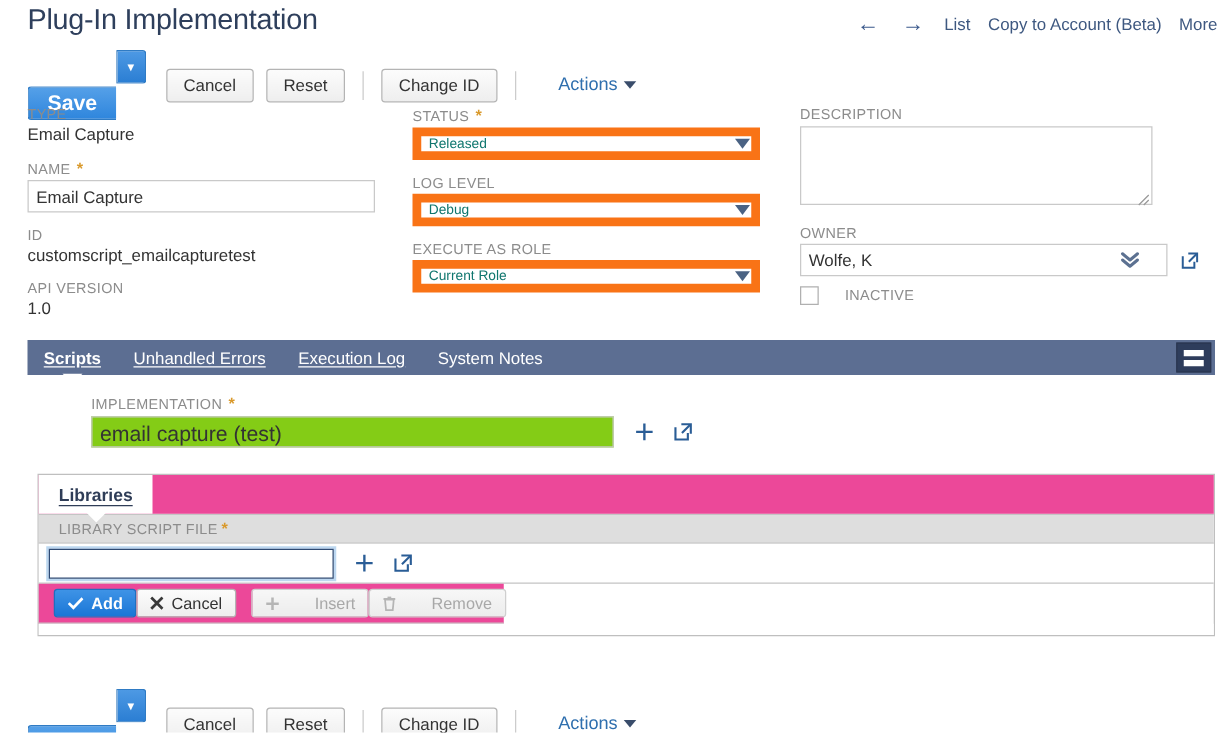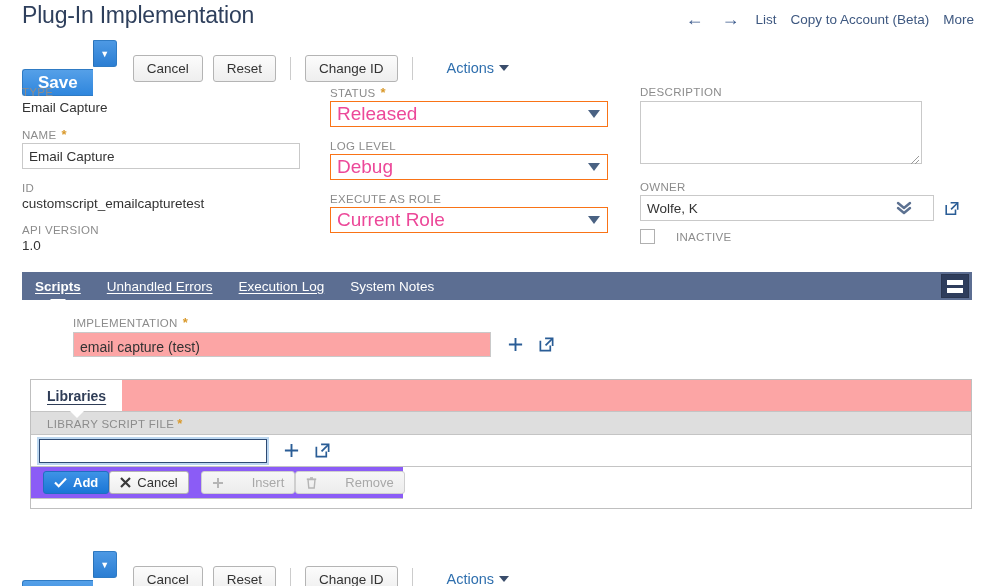--- a/index.html
+++ b/index.html
@@ -103,22 +103,22 @@
     padding: 0 6px; font-size: 13.5px; color: #333333;
     font-family: "Liberation Sans", sans-serif;
     margin-bottom: 13px; outline: none;
   }
 
   .selectwrap {
     position: relative; width: 278px; height: 26px; margin-bottom: 13px;
   }
   .selectbox {
     width: 278px; height: 26px;
-    border: 1px solid #f97316; background: #ffffff;
-    padding: 0 24px 0 6px; font-size: 19px; color: #ec4899;
+    border: 7px solid #f97316; background: #ffffff;
+    padding: 0 24px 0 6px; font-size: 11px; color: #0f766e;
     display: flex; align-items: center; cursor: pointer;
   }
   .sel-arrow {
     position: absolute; right: 8px; top: 9px;
     width: 0; height: 0;
     border-left: 6px solid transparent; border-right: 6px solid transparent;
     border-top: 8px solid #4a6283;
     pointer-events: none;
   }
 
@@ -188,36 +188,36 @@
   }
   .layout-btn i { display: block; width: 16px; height: 5px; background: #ffffff; }
 
   
   .implwrap { position: absolute; left: 33px; top: 316px; margin-left: 40px; }
   .impl-label { font-size: 11.5px; color: #8c8c8c; letter-spacing: 0.3px;
                 display: flex; align-items: baseline; gap: 5px; margin-bottom: 3px; }
   .impl-row { display: flex; align-items: center; }
   .impl-field {
     position: relative; width: 418px; height: 25px;
-    background: #fca5a5; border: 1px solid #c9c9c9;
+    background: #84cc16; border: 1px solid #c9c9c9;
     display: flex; align-items: center; padding: 4px 26px 0 6px;
-    font-size: 14px; color: #333333; cursor: text;
+    font-size: 17px; color: #333333; cursor: text;
   }
   .plusicon {
     margin-left: 16px; width: 17px; height: 17px; cursor: pointer;
   }
   .impl-row .popout { margin-left: 14px; }
 
   
   .sublist {
     position: absolute; left: 30px; top: 379px;
     width: 942px; border: 1px solid #bfbfbf; background: #ffffff;
   }
   .sub-tabstrip {
-    height: 31px; background: #fca5a5;
+    height: 31px; background: #ec4899;
     display: flex; align-items: flex-end; position: relative;
   }
   .sub-tab {
     height: 31px; padding: 0 16px; display: flex; align-items: center;
     background: #ffffff; font-size: 14px; color: #2f3d57;
     cursor: pointer; position: relative;
   }
   .sub-tab .stlabel {
     font-weight: bold; text-decoration: underline; text-underline-offset: 3px;
   }
@@ -244,21 +244,21 @@
     position: relative; width: 228px; height: 24px;
     border: 1px solid #2e4a73; background: #ffffff;
     box-shadow: 0 0 0 2px #bcd7f0;
     display: flex; align-items: center; padding: 0 24px 0 5px;
     font-size: 13.5px; color: #333;
   }
   .sub-inputrow .plusicon { margin-left: 16px; }
   .sub-inputrow .popout { margin-left: 14px; }
 
   .sub-btnrow {
-    height: 32px; background: #8b5cf6; border-bottom: 1px solid #c4c4c4;
+    height: 32px; background: #ec4899; border-bottom: 1px solid #c4c4c4;
     display: flex; align-items: center; padding-left: 12px;
     width: 372px;
   }
   .mini-btn {
     height: 23px; padding: 0 10px; border: 1px solid #b4b4b4; border-radius: 3px;
     background: linear-gradient(to bottom, #fcfcfc 0%, #eeeeee 100%);
     font-size: 13px; color: #333; cursor: pointer;
     display: inline-flex; align-items: center; gap: 6px;
     font-family: "Liberation Sans", sans-serif; white-space: nowrap;
   }

